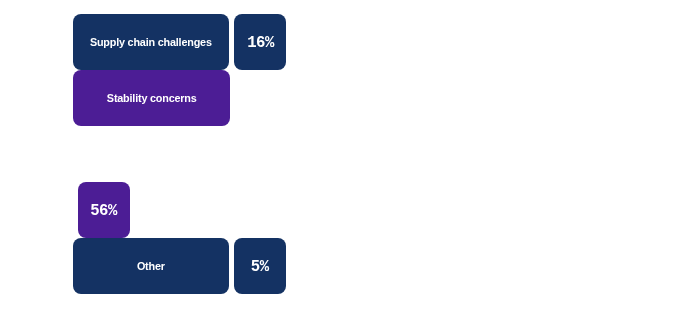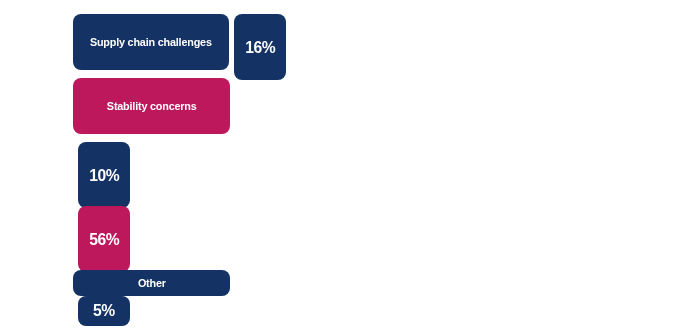--- a/index.html
+++ b/index.html
@@ -23,45 +23,45 @@
     position: absolute;
     left: 73px;
     top: 14px;
     width: 213px;
   }
   .row {
     display: flex;
     flex-direction: row;
     align-items: stretch;
     height: 56px;
-    margin-bottom: 8px;
+    margin-bottom: 0;
   }
   .row:last-child {
     margin-bottom: 16px;
-    flex-direction: column;
   }
   .label-pill {
     width: 157px;
     height: 56px;
     border-radius: 8px;
     display: flex;
     align-items: center;
     justify-content: center;
     box-sizing: border-box;
     padding: 0 6px;
   }
   .value-pill {
     width: 52px;
-    height: 66px;
+    height: 56px;
     margin-left: 5px;
     border-radius: 8px;
     display: flex;
     align-items: center;
     justify-content: center;
     box-sizing: border-box;
+    font-family: Liberation Mono, monospace;
   }
   .label-text {
     color: #ffffff;
     font-size: 11.5px;
     font-weight: bold;
     line-height: 1.1;
     text-align: center;
     letter-spacing: -0.2px;
     white-space: nowrap;
     transform: scaleX(0.94);
@@ -73,21 +73,21 @@
     line-height: 1;
     text-align: center;
     letter-spacing: -0.5px;
     white-space: nowrap;
     transform: scaleX(0.92);
   }
   .tone-dark {
     background: #143263;
   }
   .tone-light {
-    background: #be185d;
+    background: #4c1d95;
   }
 </style>
 </head>
 <body>
 
 <div id="chart-wrap">
   <div class="rows">
 
     <div class="row">
       <div class="label-pill tone-dark">
@@ -98,23 +98,20 @@
       </div>
     </div>
 
     <div class="row">
       <div class="label-pill tone-light">
         <span class="label-text">Stability concerns</span>
       </div>
     </div>
 
     <div class="row">
-      <div class="value-pill tone-dark">
-        <span class="value-text">10%</span>
-      </div>
     </div>
 
     <div class="row">
       <div class="value-pill tone-light">
         <span class="value-text">56%</span>
       </div>
     </div>
 
     <div class="row">
       <div class="label-pill tone-dark">

